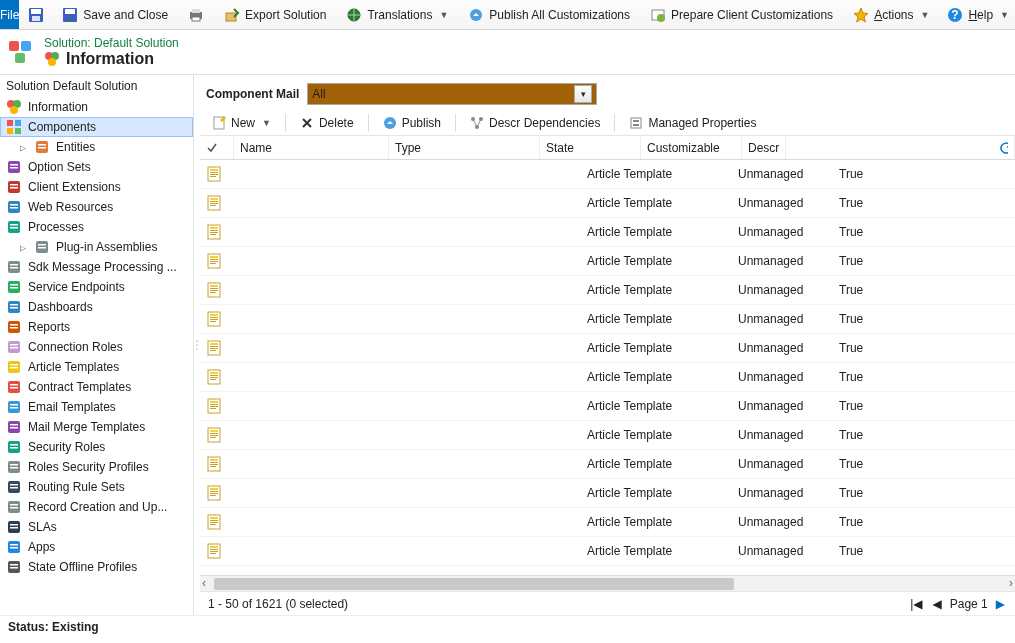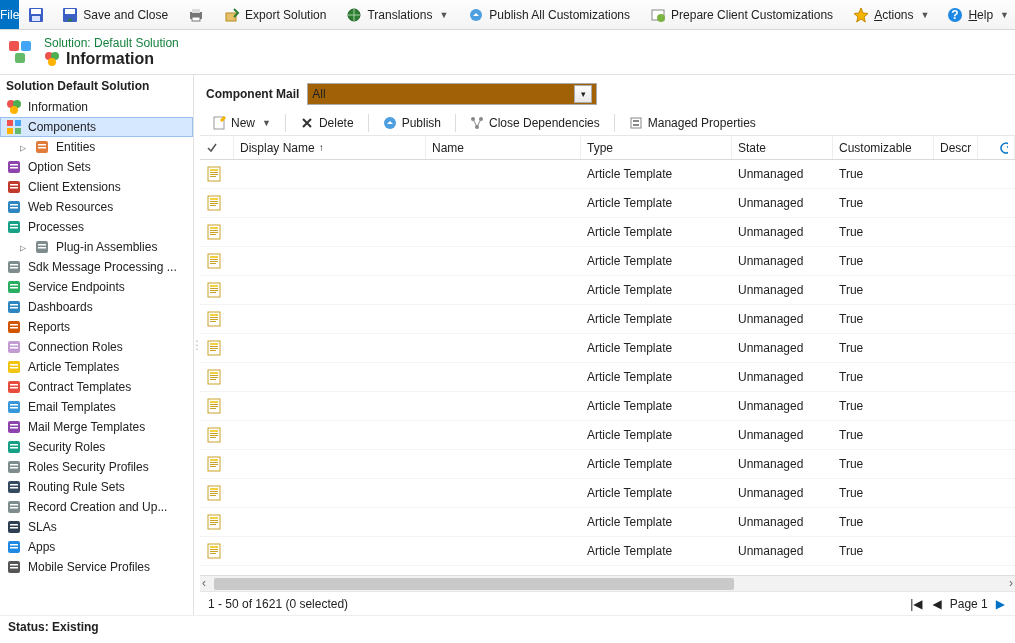--- a/index.html
+++ b/index.html
@@ -13,21 +13,21 @@
 .caret{font-size:9px;color:#555;margin-left:2px}
 .und{text-decoration:underline}
 
 .hdr{display:flex;align-items:center;gap:10px;padding:6px 10px 6px 6px;border-bottom:1px solid #e1e1e1}
 .hdr .ttl-sm{font-size:12px;color:#15803d}
 .hdr .ttl-lg{font-size:16px;font-weight:600}
 .hdr .icon{width:28px;height:28px}
 
 .body{flex:1;display:flex;min-height:0}
 .nav{width:194px;border-right:1px solid #e1e1e1;display:flex;flex-direction:column;overflow:hidden}
-.nav .nav-title{padding:4px 6px;font-weight:700}
+.nav .nav-title{padding:4px 6px;font-weight:400}
 .nav .item{display:flex;align-items:center;gap:6px;padding:2px 6px;cursor:pointer}
 .nav .item.sel{background:#d6e8ff;border:1px solid #9bc2ef;padding:1px 5px}
 .nav .ind1{padding-left:18px}
 .nav .ind2{}
 .nav .tw{width:10px;text-align:center;color:#777;font-size:10px;font-family:monospace}
 .nav .ic{width:16px;height:16px;flex:0 0 16px}
 .grip{width:6px;display:flex;align-items:center;justify-content:center;color:#bbb;cursor:col-resize}
 .main{flex:1;display:flex;flex-direction:column;min-width:0}
 .filter{display:flex;align-items:center;gap:8px;padding:8px 6px 6px 6px}
 .filter label{font-weight:600}
@@ -350,21 +350,21 @@
             <rect x="4" y="8" width="8" height="1.5" fill="#fff"></rect>
           </svg>
           <span>Apps</span>
         </div>
         <div class="item ind2">
           <svg class="ic">
             <rect x="2" y="2" width="12" height="12" rx="2" fill="#555"></rect>
             <rect x="4" y="5" width="8" height="1.5" fill="#fff"></rect>
             <rect x="4" y="8" width="8" height="1.5" fill="#fff"></rect>
           </svg>
-          <span>Mobile Service Profiles</span>
+          <span>State Offline Profiles</span>
         </div>
       </div>
   </div>
   <div class="grip">⋮</div>
   <div class="main">
     <div class="filter">
       <label>Component Mail</label>
       <div class="select">
         <span>All</span>
         <div class="drop-btn">
@@ -397,41 +397,37 @@
           <span>Publish</span>
         </div>
       <div class="vline"></div>
       <div class="tb">
           <svg width="14" height="14">
             <circle cx="3" cy="3" r="2" fill="#888"></circle>
             <circle cx="11" cy="3" r="2" fill="#888"></circle>
             <circle cx="7" cy="11" r="2" fill="#888"></circle>
             <path d="M3 3 L7 11 L11 3" stroke="#888" fill="none"></path>
           </svg>
-          <span>Close Dependencies</span>
+          <span>Descr Dependencies</span>
         </div>
       <div class="vline"></div>
       <div class="tb">
           <svg width="14" height="14">
             <rect x="2" y="2" width="10" height="10" fill="#fff" stroke="#888"></rect>
             <rect x="4" y="4" width="6" height="2" fill="#888"></rect>
             <rect x="4" y="8" width="6" height="2" fill="#888"></rect>
           </svg>
           <span>Managed Properties</span>
         </div>
     </div>
     <div class="grid-head">
       <div class="gh c-chk">
           <svg width="12" height="12">
             <path d="M2 6 l3 3 5-7" stroke="#555" fill="none" stroke-width="1.5"></path>
           </svg>
-        </div>
-      <div class="gh c-dn">
-          <span>Display Name</span>
-          <span style="font-size:10px">↑</span>
         </div>
       <div class="gh c-nm">Name</div>
       <div class="gh c-ty">Type</div>
       <div class="gh c-st">State</div>
       <div class="gh c-cu">Customizable</div>
       <div class="gh c-de">Descr</div>
       <div class="gh refresh">
           <svg width="14" height="14">
             <path d="M12 7 a5 5 0 1 1 -1.5-3.5" fill="none" stroke="#0072c6" stroke-width="1.5"></path>
             <path d="M12 2 v4 h-4" fill="none" stroke="#0072c6" stroke-width="1.5"></path>

